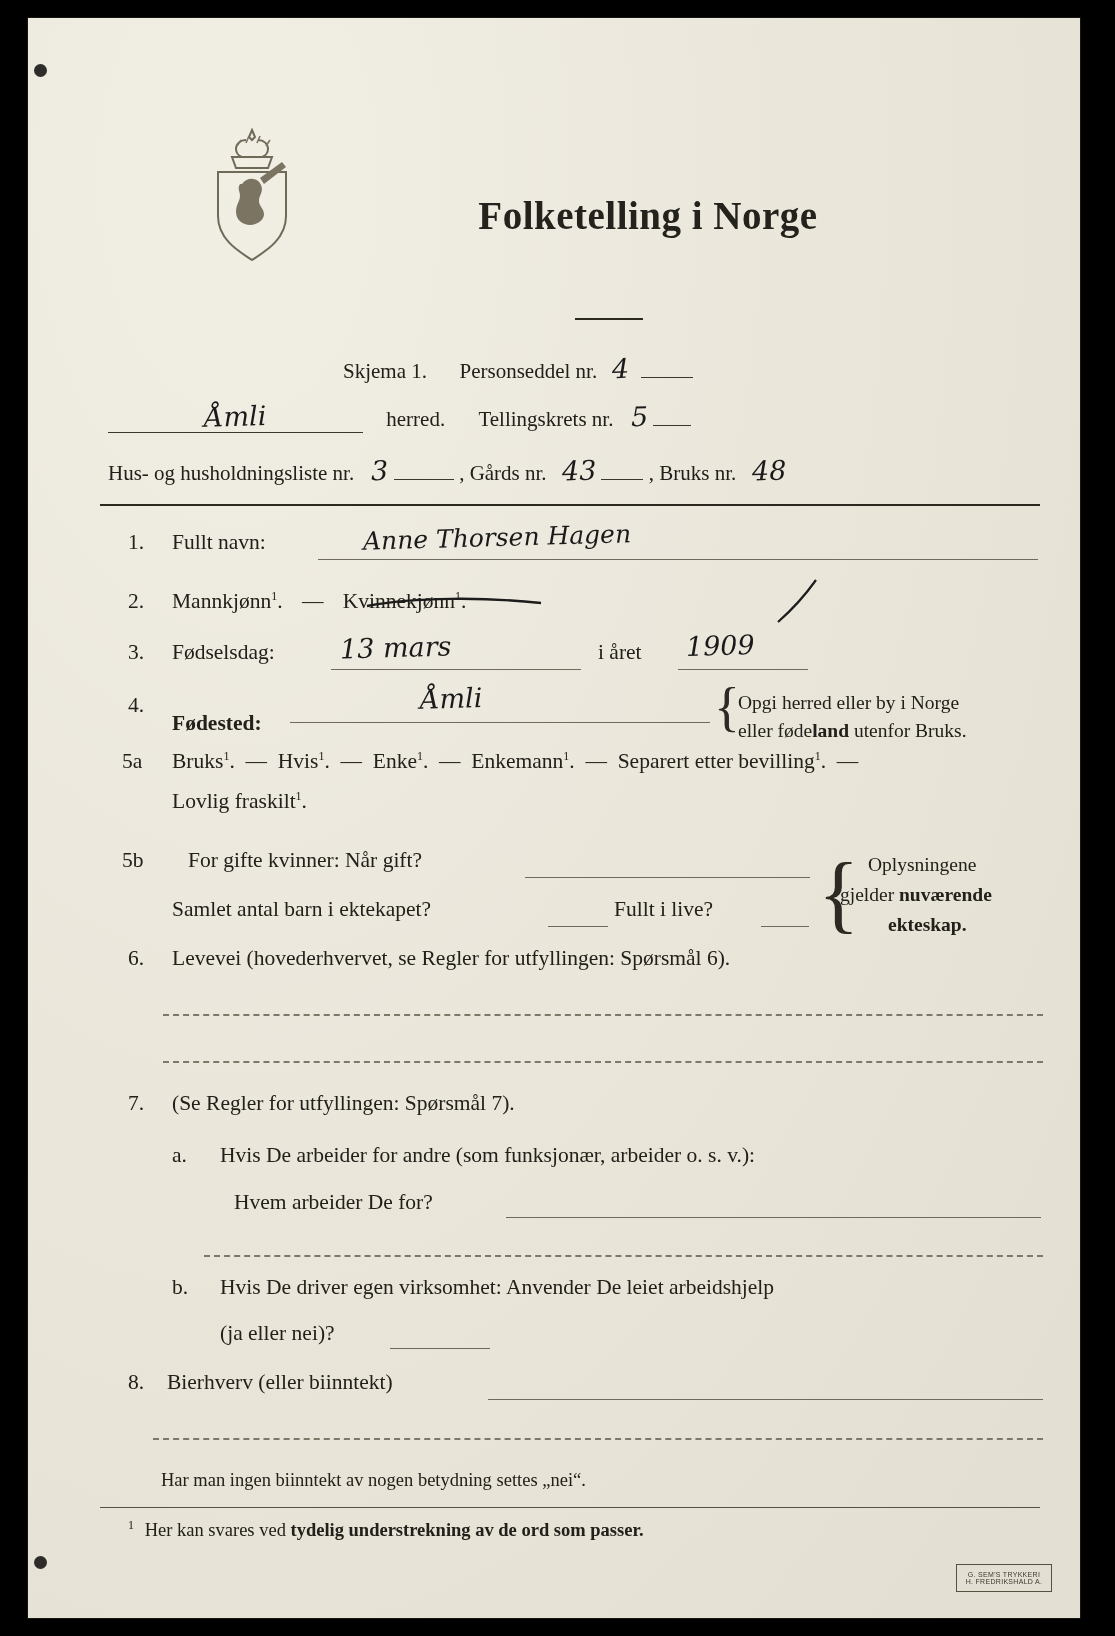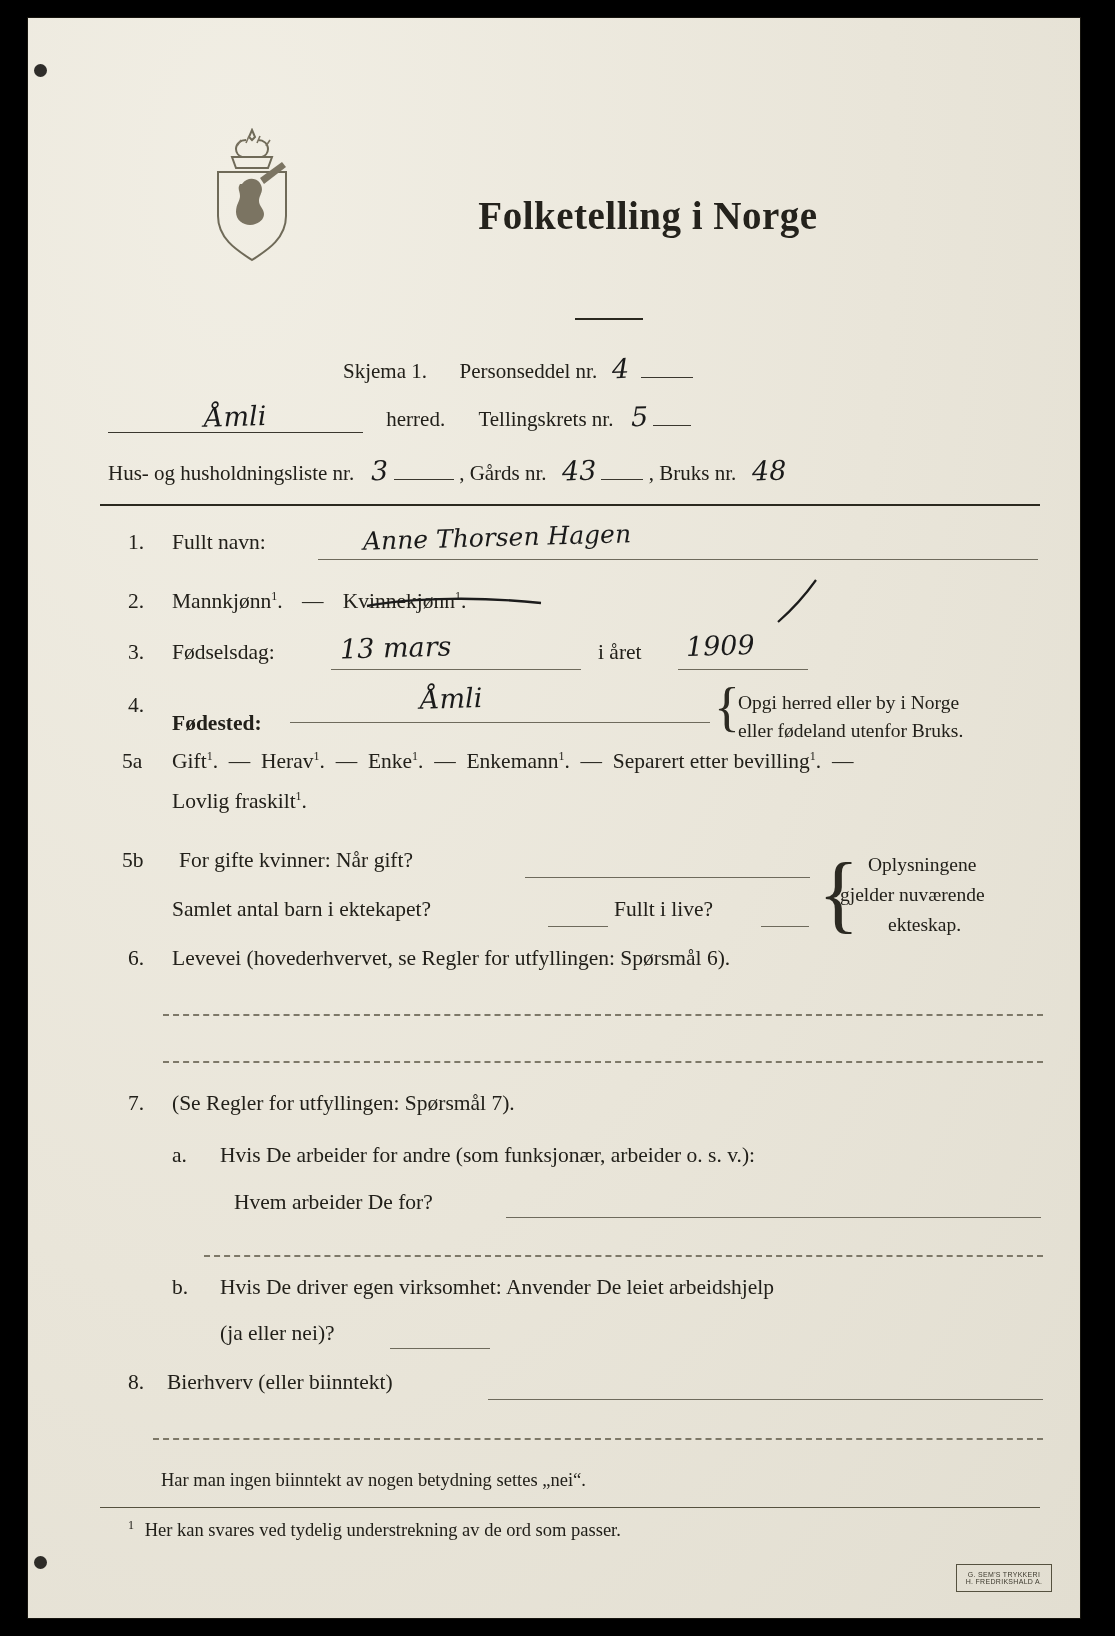--- a/index.html
+++ b/index.html
@@ -38,21 +38,21 @@
   .hr{position:absolute;height:2px;background:#2b291f;}
   .hrthin{position:absolute;height:1px;background:#6e6a5c;}
   .dashed{position:absolute;height:0;border-top:2px dashed #7d7868;}
 
   .q{position:absolute;font-size:21.5px;color:#22201a;}
   .qn{position:absolute;font-size:21.5px;color:#22201a;}
   .sup{font-size:12px;vertical-align:super;}
 
   .brace{position:absolute;font-size:54px;color:#2c2a22;line-height:1;}
   .note{position:absolute;font-size:19.5px;color:#22201a;}
-  .bold{font-weight:normal;}
+  .bold{font-weight:bold;}
 
   .footline{position:absolute;font-size:18.5px;color:#22201a;}
   .stamp{position:absolute;right:28px;bottom:26px;width:94px;height:26px;border:1px solid #55513f;
          display:flex;flex-direction:column;align-items:center;justify-content:center;
          font-size:7px;letter-spacing:.3px;color:#3c392d;font-family:"Liberation Sans",sans-serif;}
   .ghost{position:absolute;color:#d8d3c4;font-size:22px;}
 </style>
 </head>
 <body>
 
@@ -146,32 +146,32 @@
     <div class="hrthin" style="left:262px;top:704px;width:420px;"></div>
     <div class="hand big" style="position:absolute;left:392px;top:665px;">Åmli</div>
     <div class="brace" style="left:686px;top:662px;">{</div>
     <div class="note" style="left:710px;top:674px;">Opgi herred eller by i Norge</div>
     <div class="note" style="left:710px;top:702px;">
       <span>eller føde</span><span class="bold">land</span><span> utenfor Bruks.</span>
     </div>
 
     <div class="qn" style="left:94px;top:731px;">5a</div>
     <div class="q" style="left:144px;top:731px;">
-      <span>Gift</span><span class="sup">1</span>. &nbsp;—&nbsp;
-      <span>Herav</span><span class="sup">1</span>. &nbsp;—&nbsp;
+      <span>Bruks</span><span class="sup">1</span>. &nbsp;—&nbsp;
+      <span>Hvis</span><span class="sup">1</span>. &nbsp;—&nbsp;
       <span>Enke</span><span class="sup">1</span>. &nbsp;—&nbsp;
       <span>Enkemann</span><span class="sup">1</span>. &nbsp;—&nbsp;
       <span>Separert etter bevilling</span><span class="sup">1</span>. &nbsp;—
     </div>
     <div class="q" style="left:144px;top:771px;">
       <span>Lovlig fraskilt</span><span class="sup">1</span>.
     </div>
 
     <div class="qn" style="left:94px;top:830px;">5b</div>
-    <div class="q" style="left:151px;top:830px;">For gifte kvinner:  Når gift?</div>
+    <div class="q" style="left:160px;top:830px;">For gifte kvinner:  Når gift?</div>
     <div class="hrthin" style="left:497px;top:859px;width:285px;"></div>
     <div class="q" style="left:144px;top:879px;">Samlet antal barn i ektekapet?</div>
     <div class="hrthin" style="left:520px;top:908px;width:60px;"></div>
     <div class="q" style="left:586px;top:879px;">Fullt i live?</div>
     <div class="hrthin" style="left:733px;top:908px;width:48px;"></div>
 
     <div class="brace" style="left:790px;top:832px;font-size:86px;">{</div>
     <div class="note" style="left:840px;top:836px;">Oplysningene</div>
     <div class="note" style="left:812px;top:866px;">
       <span>gjelder </span><span class="bold">nuværende</span>

